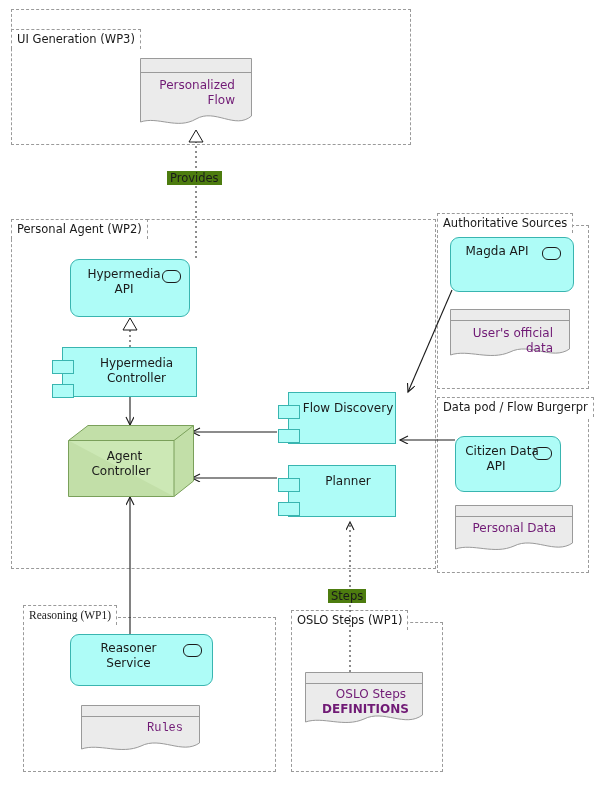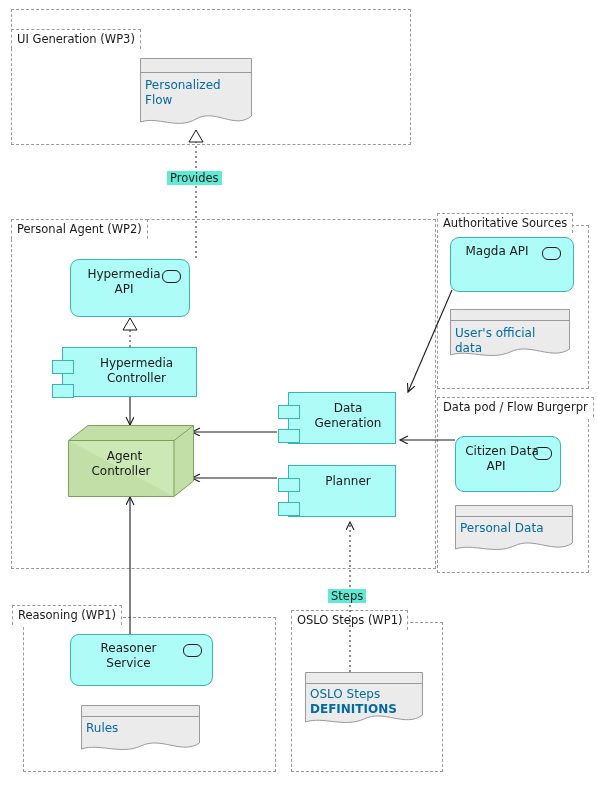--- a/index.html
+++ b/index.html
@@ -46,35 +46,35 @@
   }
   .iface-icon{
     position:absolute;width:17px;height:11px;border:1.4px solid #1a1a1a;
     border-radius:6px;background:transparent;
   }
 
   
   .doc{position:absolute;box-sizing:border-box;}
   .doc svg{position:absolute;left:0;top:0;overflow:visible;}
   .doc .cap{
-    position:absolute;left:0;right:0;text-align:left;
-    font-size:12px;line-height:15px;padding:0 5px;color:#0369a1;
+    position:absolute;left:0;right:0;text-align:right;
+    font-size:12px;line-height:15px;padding:0 17px;color:#701a75;
   }
 
   
   .node3d{position:absolute;}
   .node3d svg{position:absolute;left:0;top:0;}
   .node3d .cap{
     position:absolute;text-align:center;font-size:12px;line-height:15px;
   }
 
   
   #edges{position:absolute;left:0;top:0;width:597px;height:789px;pointer-events:none;}
   .edge-label{
-    position:absolute;background:#5eead4;font-size:11.5px;line-height:14px;
+    position:absolute;background:#4d7c0f;font-size:11.5px;line-height:14px;
     padding:0 3px;white-space:nowrap;color:#1a1a1a;
   }
 </style>
 </head>
 <body>
 
 <div id="canvas">
 
   <div class="frame" style="left:11px;top:9px;width:400px;height:136px;"></div>
   <div class="frame-label" style="left:11px;top:9px;margin-top:20px;">UI Generation (WP3)</div>
@@ -82,21 +82,21 @@
   <div class="frame" style="left:11px;top:219px;width:425px;height:350px;"></div>
   <div class="frame-label" style="left:11px;top:219px;">Personal Agent (WP2)</div>
 
   <div class="frame" style="left:437px;top:225px;width:152px;height:164px;"></div>
   <div class="frame-label" style="left:437px;top:213px;">Authoritative Sources</div>
 
   <div class="frame" style="left:437px;top:409px;width:152px;height:164px;"></div>
   <div class="frame-label" style="left:437px;top:397px;">Data pod / Flow Burgerpr</div>
 
   <div class="frame" style="left:23px;top:617px;width:253px;height:155px;"></div>
-  <div class="frame-label" style="left:12px;top:605px;">Reasoning (WP1)</div>
+  <div class="frame-label" style="left:23px;top:605px;font-family:Liberation Serif, serif;">Reasoning (WP1)</div>
 
   <div class="frame" style="left:291px;top:622px;width:152px;height:150px;"></div>
   <div class="frame-label" style="left:291px;top:610px;">OSLO Steps (WP1)</div>
 
   <svg id="edges" viewBox="0 0 597 789" width="597" height="789">
     <defs>
       <marker id="arrow-open" markerWidth="12" markerHeight="12" refX="9" refY="4" orient="auto" markerUnits="userSpaceOnUse">
         <path d="M1,0 L9,4 L1,8" fill="none" stroke="#1a1a1a" stroke-width="1.1"></path>
       </marker>
     </defs>
@@ -180,21 +180,21 @@
       <path d="M0.5,15.5 L106,15.5 L106,71.5" fill="#cce8b5" stroke="#7aa05a" stroke-width="1"></path>
       <path d="M106,15.5 L125.5,0.5" stroke="#7aa05a" stroke-width="1" fill="none"></path>
     </svg>
     <div class="cap" style="top:24px;left:0;width:113px;">Agent</div>
     <div class="cap" style="top:39px;left:0;width:106px;">Controller</div>
   </div>
 
   <div class="component" style="left:288px;top:392px;width:108px;height:52px;">
     <div class="tab t1"></div>
     <div class="tab t2"></div>
-    <div class="cap" style="top:8px;left:12px;">Data Generation</div>
+    <div class="cap" style="top:8px;left:12px;">Flow Discovery</div>
   </div>
 
   <div class="component" style="left:288px;top:465px;width:108px;height:52px;">
     <div class="tab t1"></div>
     <div class="tab t2"></div>
     <div class="cap" style="top:8px;left:12px;">Planner</div>
   </div>
 
   <div class="api" style="left:450px;top:237px;width:124px;height:55px;">
     <div class="cap" style="top:6px;padding-right:24px;">Magda API</div>
@@ -227,21 +227,21 @@
     <div class="cap" style="top:6px;padding-right:20px;">Reasoner</div>
     <div class="cap" style="top:21px;padding-right:20px;">Service</div>
     <div class="iface-icon" style="right:10px;top:9px;"></div>
   </div>
 
   <div class="doc" style="left:81px;top:705px;width:119px;height:50px;">
     <svg width="119" height="50" viewBox="0 0 119 50">
       <path d="M0.5,0.5 H118.5 V38 C101,50 80,31 60,41 C40,50 18,38 0.5,44 Z" fill="#ebebeb" stroke="#9a9a9a" stroke-width="1"></path>
       <path d="M0.5,11.5 H118.5" stroke="#9a9a9a" stroke-width="1" fill="none"></path>
     </svg>
-    <div class="cap" style="top:16px;">Rules</div>
+    <div class="cap" style="top:16px;font-family:Liberation Mono, monospace;">Rules</div>
   </div>
 
   <div class="doc" style="left:305px;top:672px;width:118px;height:56px;">
     <svg width="118" height="56" viewBox="0 0 118 56">
       <path d="M0.5,0.5 H117.5 V43 C100,56 79,37 59,47 C39,56 18,44 0.5,50 Z" fill="#ebebeb" stroke="#9a9a9a" stroke-width="1"></path>
       <path d="M0.5,11.5 H117.5" stroke="#9a9a9a" stroke-width="1" fill="none"></path>
     </svg>
     <div class="cap" style="top:15px;">OSLO Steps</div>
     <div class="cap" style="top:30px;font-weight:bold;">DEFINITIONS</div>
   </div>

